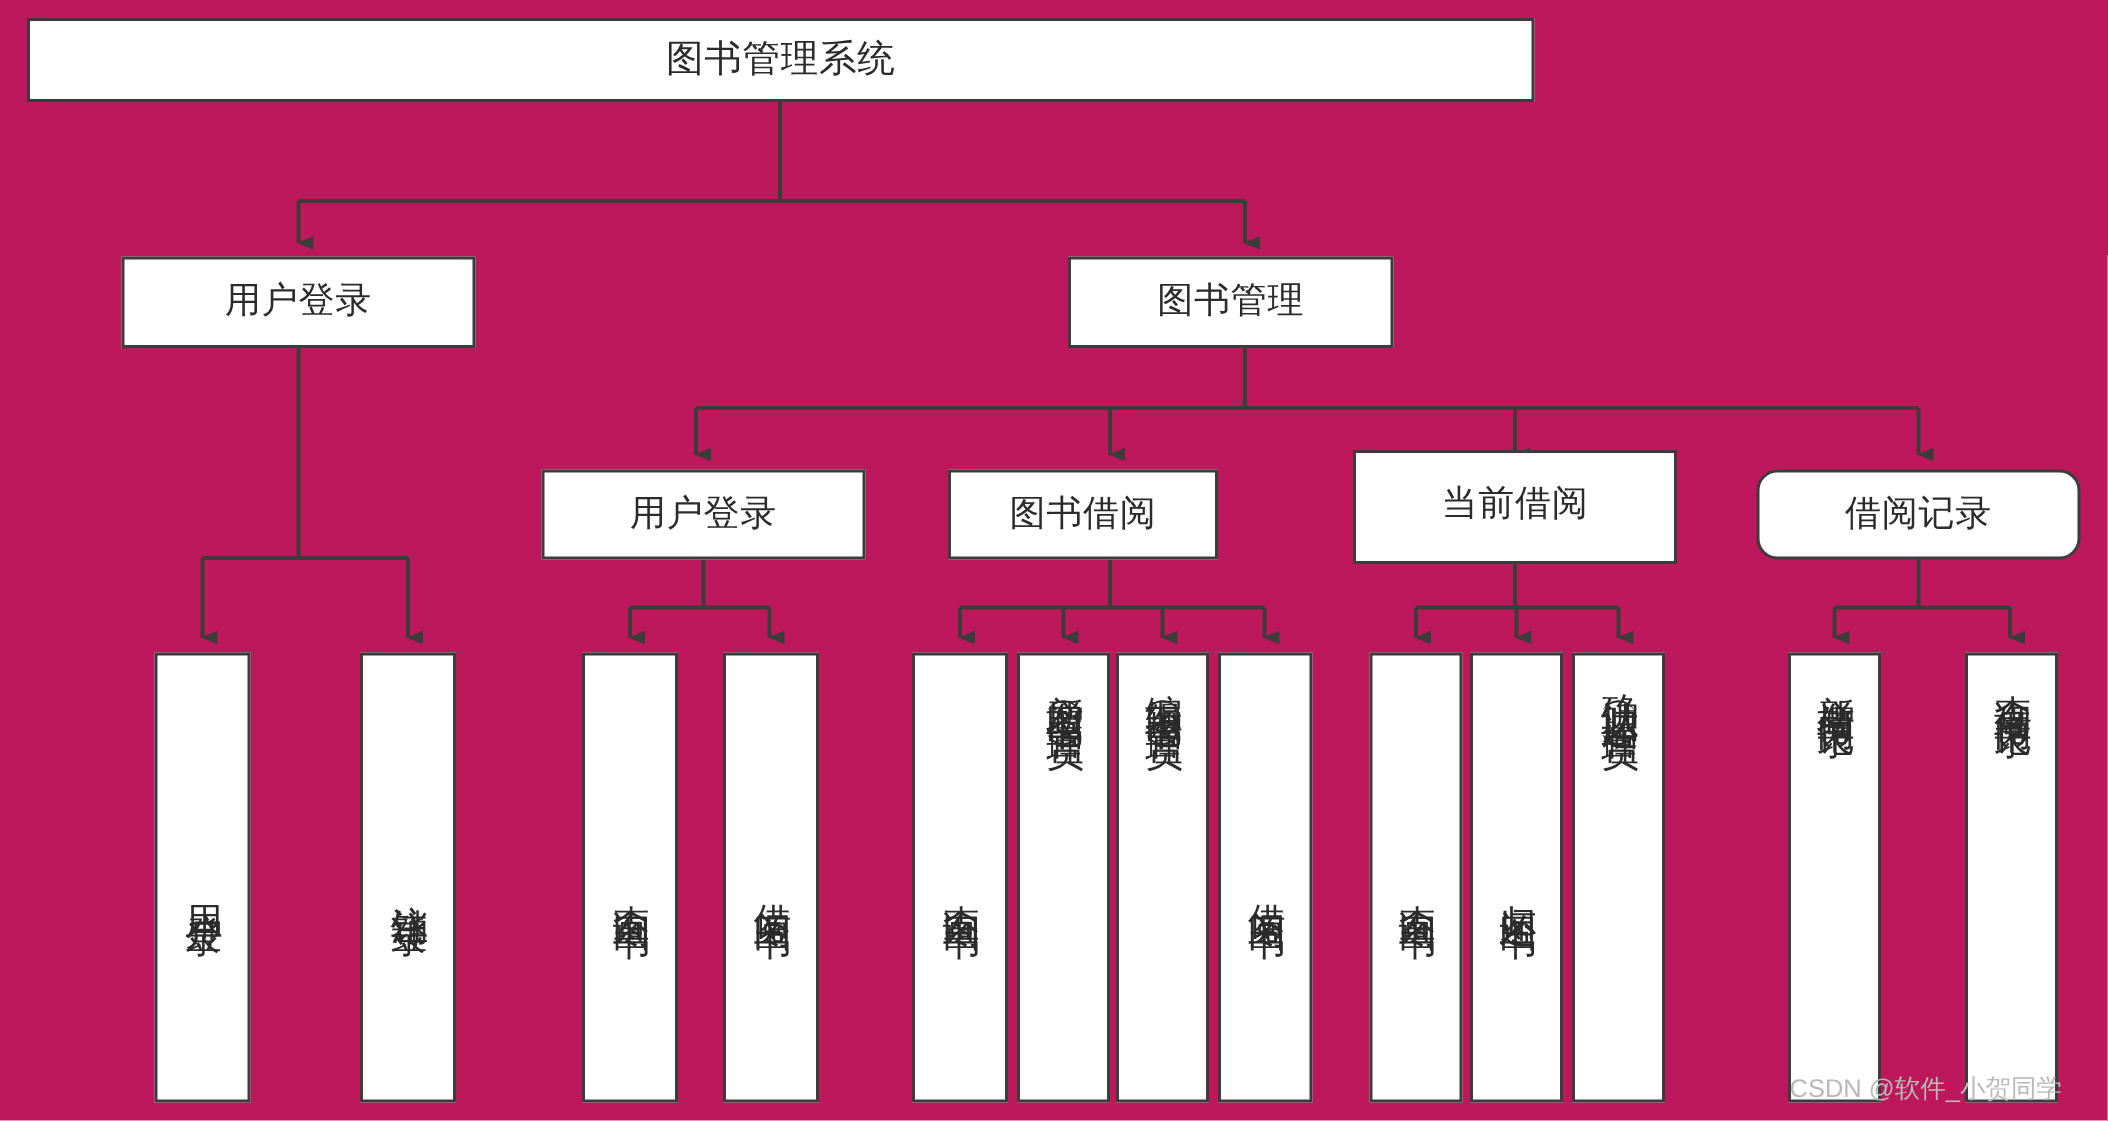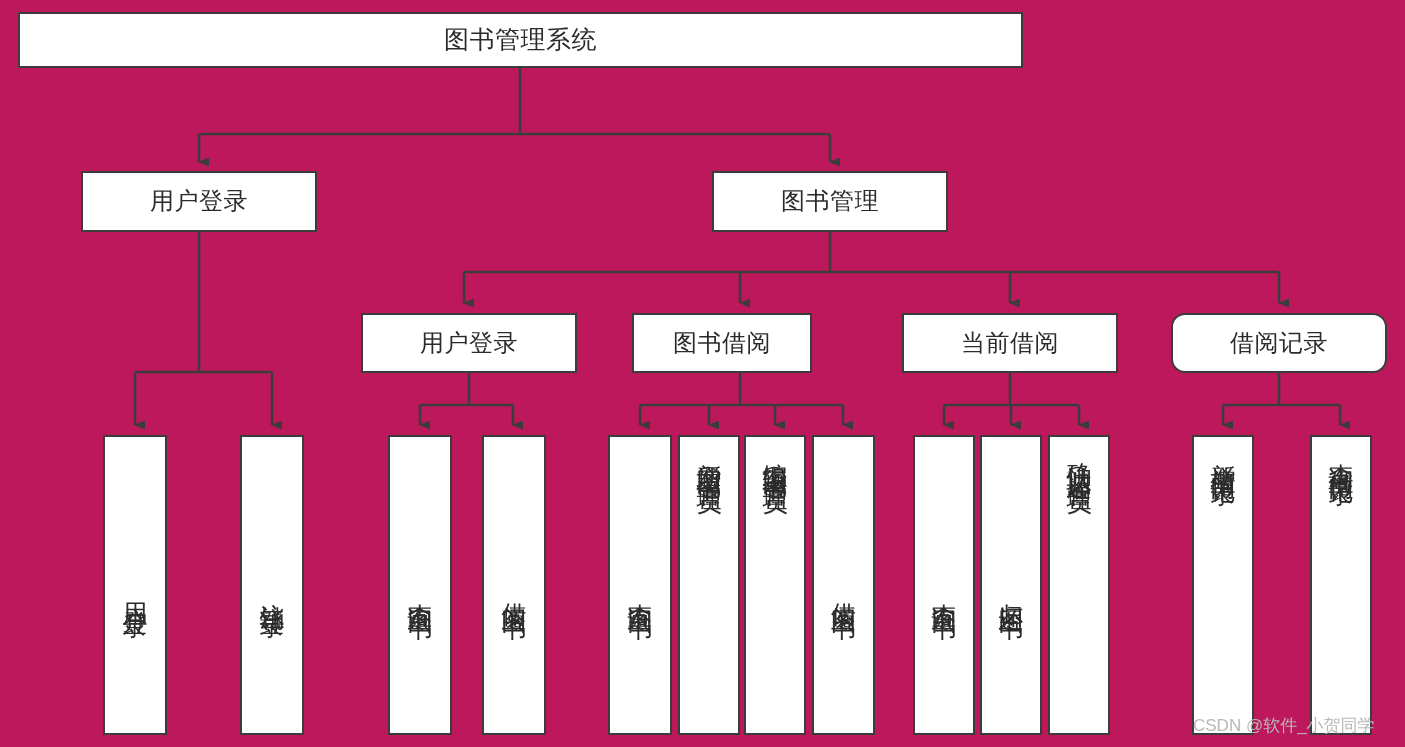--- a/index.html
+++ b/index.html
@@ -130,31 +130,31 @@
     </g>
   </svg>
 
   <div class="node root" style="left:18px; top:12px; width:1005px; height:56px;">
     <span class="node-label">图书管理系统</span>
   </div>
 
   <div class="node lvl1" style="left:81px; top:171px; width:236px; height:61px;">
     <span class="node-label">用户登录</span>
   </div>
-  <div class="node lvl1" style="left:712px; top:171px; width:236px; height:61px;">
+  <div class="node lvl1" style="left:712px; top:171px; width:217px; height:61px;">
     <span class="node-label">图书管理</span>
   </div>
 
   <div class="node lvl2" style="left:361px; top:313px; width:216px; height:60px;">
     <span class="node-label">用户登录</span>
   </div>
   <div class="node lvl2" style="left:632px; top:313px; width:180px; height:60px;">
     <span class="node-label">图书借阅</span>
   </div>
-  <div class="node lvl2" style="left:902px; top:313px; width:216px; height:60px;">
+  <div class="node lvl2" style="left:902px; top:300px; width:216px; height:76px;font-family:Liberation Mono, monospace;">
     <span class="node-label">当前借阅</span>
   </div>
   <div class="node lvl2" style="left:1171px; top:313px; width:216px; height:60px;border-radius:14px;">
     <span class="node-label">借阅记录</span>
   </div>
 
   <div class="node leaf mid" style="left:103px; top:435px; width:64px; height:300px;">
     <span class="node-label" style="margin-top: 140px;">用户登录</span>
   </div>
   <div class="node leaf mid" style="left:240px; top:435px; width:64px; height:300px;">

